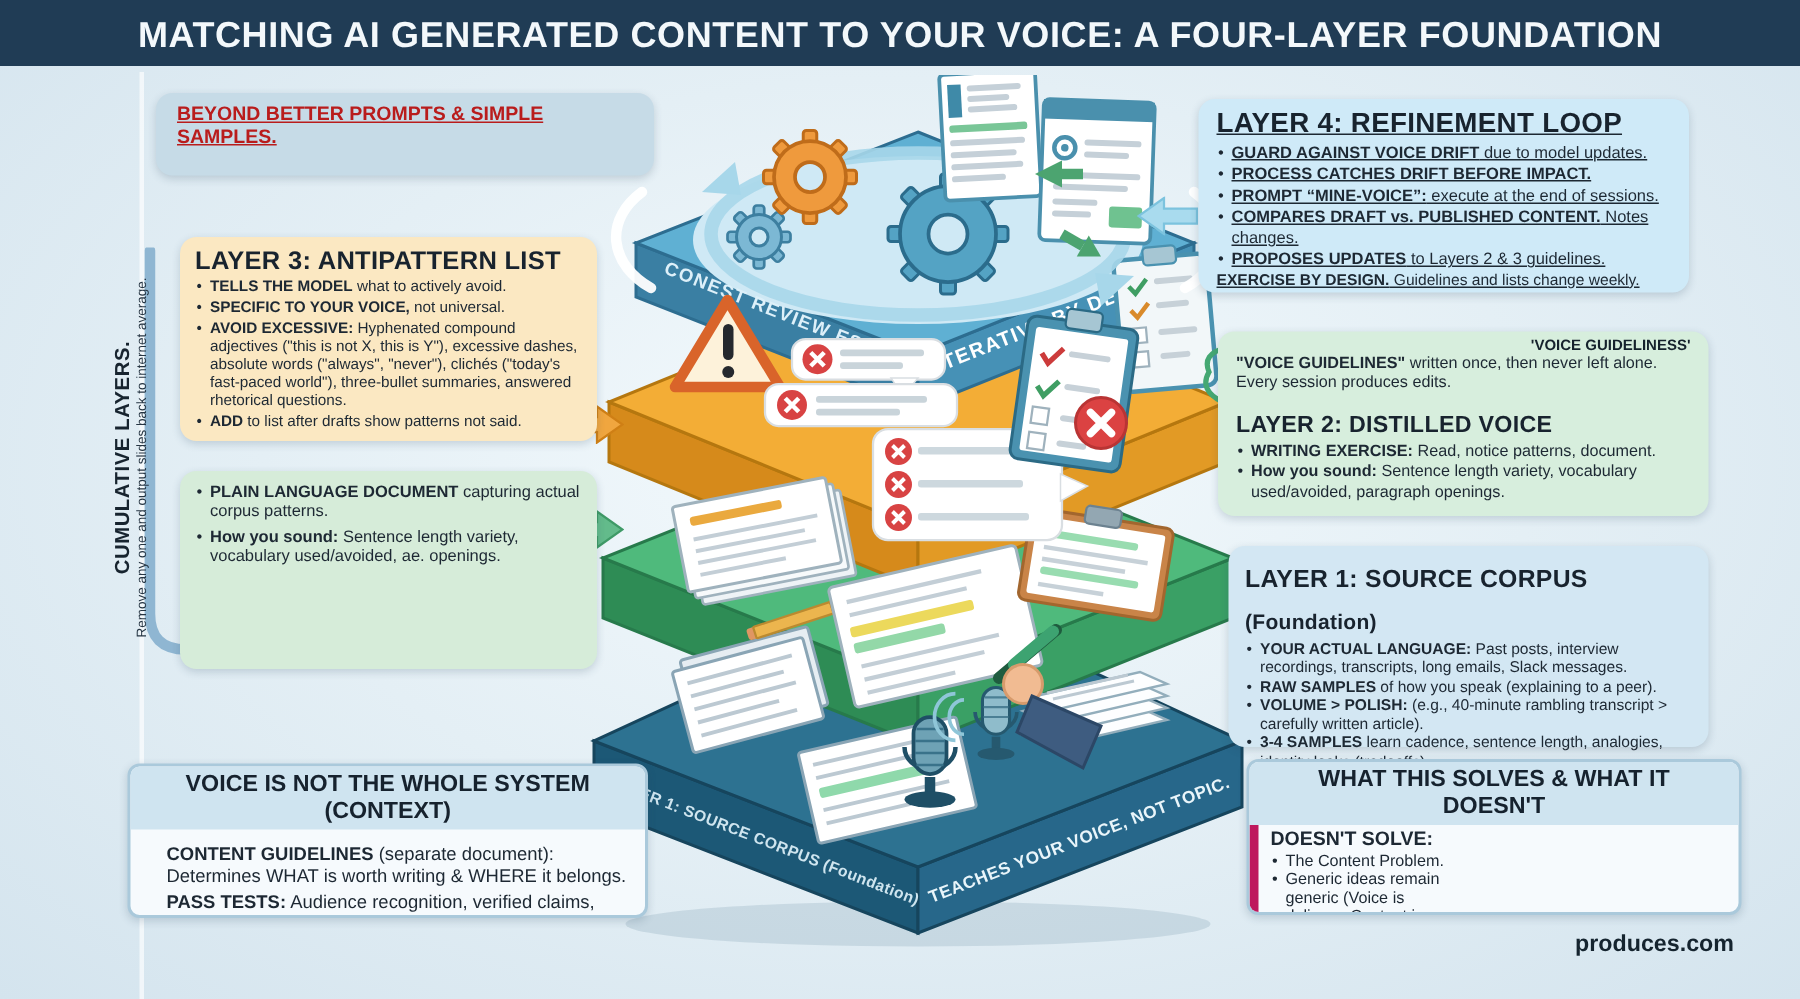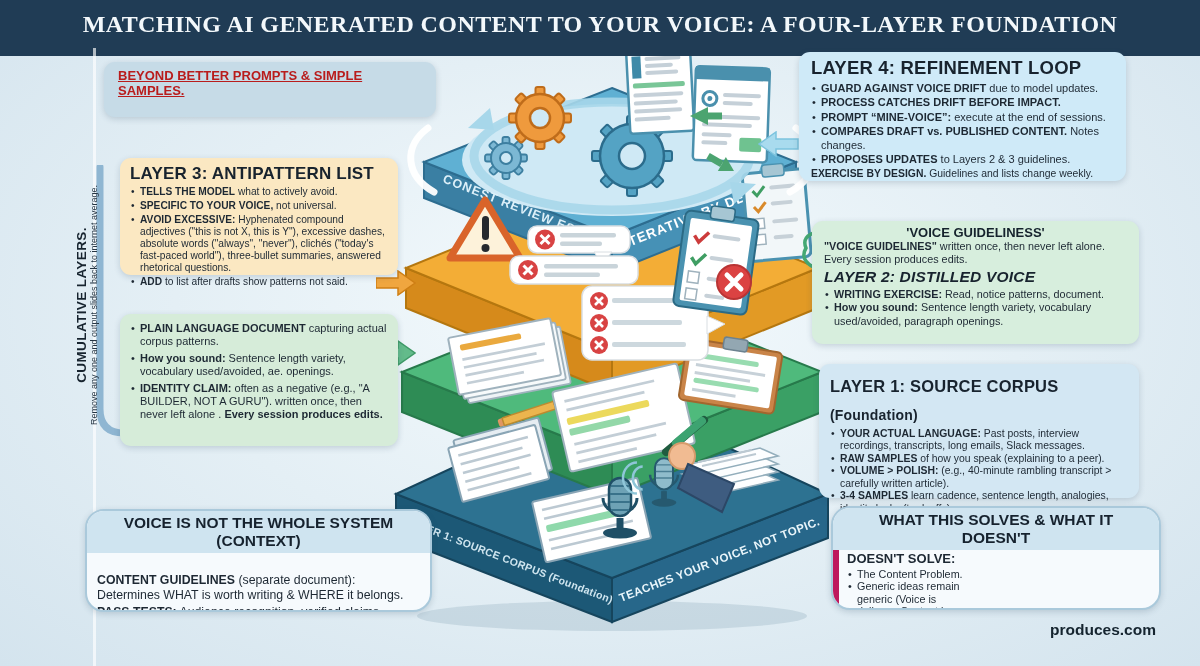--- a/index.html
+++ b/index.html
@@ -1,64 +1,64 @@
 <!DOCTYPE html>
 <html><head>
 <meta charset="utf-8">
 <style>
   html,body{margin:0;padding:0;background:#b9cdd9;}
   .canvas{position:relative;width:1200px;height:666px;overflow:hidden;
     font-family:"Liberation Sans",sans-serif;color:#1d2833;
     background:radial-gradient(ellipse at 50% 46%, #f4fafd 0%, #e4eff5 50%, #d4e4ee 100%);}
   
-  .titlebar{position:absolute;left:0;top:0;width:1200px;height:56px;background:#203c55;font-family:Liberation Serif, serif;}
+  .titlebar{position:absolute;left:0;top:0;width:1200px;height:44px;background:#203c55;}
   .titlebar h1{margin:0;line-height:48px;text-align:center;font-size:24px;font-weight:800;
     letter-spacing:.4px;color:#f3f8fb;}
   .vline{position:absolute;left:93px;top:48px;width:3px;height:618px;background:rgba(255,255,255,.65);}
   
   .box{position:absolute;border-radius:11px;box-shadow:0 2px 6px rgba(40,70,95,.2);}
   .box h2{margin:0 0 2px;font-weight:800;color:#18232e;letter-spacing:.2px;}
   ul{margin:0;padding:0;list-style:none;}
   li{position:relative;padding-left:10px;}
   li::before{content:"•";position:absolute;left:1px;top:0;}
   b{font-weight:800;}
   
   .intro{left:104px;top:62px;width:332px;height:55px;background:#c6dbe7;padding:6px 14px;box-sizing:border-box;}
   .intro-title{font-size:21px;font-weight:800;color:#121e2b;line-height:1.1;}
   .intro-sub{font-size:13px;font-weight:700;color:#b91c1c;text-decoration:underline;}
   
   .cumulative{position:absolute;left:74px;top:458px;width:306px;transform:rotate(-90deg);
     transform-origin:top left;display:flex;flex-direction:column;align-items:center;}
   .cum-title{font-size:13.5px;font-weight:800;color:#17242f;letter-spacing:.4px;}
   .cum-note{font-size:9px;font-weight:500;color:#253543;}
   
-  .layer3box{left:120px;top:158px;width:278px;height:117px;background:#fbe8c2;padding:6px 10px;box-sizing:border-box;}
+  .layer3box{left:120px;top:158px;width:278px;height:136px;background:#fbe8c2;padding:6px 10px;box-sizing:border-box;}
   .layer3box h2{font-size:17px;}
   .layer3box ul{font-size:10.2px;line-height:1.18;}
   .layer3box li{margin-bottom:2px;}
   .greenbox{left:120px;top:314px;width:278px;height:132px;background:#d6ecd9;padding:8px 10px;box-sizing:border-box;
     font-size:11px;line-height:1.22;}
   .greenbox li{margin-bottom:3px;}
   
-  .panel{position:absolute;border:2px solid #aac9db;border-radius:19px;overflow:hidden;
+  .panel{position:absolute;border:2px solid #aac9db;border-radius:8px;overflow:hidden;
     background:#f6fafd;box-shadow:0 2px 6px rgba(40,70,95,.2);box-sizing:border-box;}
   .panel-head{background:#cfe4f0;font-weight:800;font-size:15.5px;color:#16222e;
     padding:3px 10px;text-align:center;}
   .contextbox{left:85px;top:509px;width:347px;height:103px;}
-  .contextbox .panel-body{padding:20px 10px;font-size:12.3px;line-height:1.22;}
+  .contextbox .panel-body{padding:9px 10px;font-size:12.3px;line-height:1.22;margin-left:14px;}
   .contextbox p{margin:0 0 2px;}
   
-  .layer4box{left:799px;top:52px;width:327px;height:129px;background:#cfeaf8;padding:5px 12px;box-sizing:border-box;}
+  .layer4box{left:799px;top:66px;width:327px;height:129px;background:#cfeaf8;padding:5px 12px;box-sizing:border-box;text-decoration:underline;}
   .layer4box h2{font-size:18.5px;}
   .layer4box ul{font-size:11px;line-height:1.3;}
   .l4footer{margin:1px 0 0;font-size:10.4px;}
   .voicebox{left:812px;top:221px;width:327px;height:123px;background:#d7eedd;padding:4px 12px;box-sizing:border-box;}
-  .vg-title{text-align:center;font-size:13px;font-weight:800;color:#15222c;}
+  .vg-title{text-align:right;font-size:10px;font-weight:800;color:#15222c;}
   .vg-line{margin:0;font-size:10.8px;line-height:1.2;}
-  .voicebox h2{font-size:15.5px;margin-top:2px;font-style:italic;}
+  .voicebox h2{font-size:15.5px;margin-top:13px;}
   .voicebox ul{font-size:10.8px;line-height:1.25;}
   .layer1box{left:819px;top:364px;width:320px;height:134px;background:#d3e7f3;padding:6px 11px;box-sizing:border-box;}
   .layer1box h2 .t{font-size:16.5px;}
   .layer1box h2 .ts{font-size:14px;font-weight:600;}
   .layer1box ul{font-size:10.4px;line-height:1.2;}
   .solvesbox{left:831px;top:506px;width:330px;height:104px;}
   .solves-cols{display:flex;}
   .solves-col{padding:2px 8px;font-size:10.8px;line-height:1.15;box-sizing:border-box;}
   .solves-col h3{margin:0 0 1px;font-size:13px;font-weight:800;}
   .solves-col.left{width:53%;}
@@ -367,21 +367,20 @@
       <li><b>SPECIFIC TO YOUR VOICE,</b><span> not universal.</span></li>
       <li><b>AVOID EXCESSIVE:</b><span> Hyphenated compound adjectives ("this is not X, this is Y"), excessive dashes, absolute words ("always", "never"), clichés ("today's fast-paced world"), three-bullet summaries, answered rhetorical questions.</span></li>
       <li><b>ADD</b><span> to list after drafts show patterns not said.</span></li>
     </ul>
   </section>
 
   <section class="box greenbox">
     <ul>
       <li><b>PLAIN LANGUAGE DOCUMENT</b><span> capturing actual corpus patterns.</span></li>
       <li><b>How you sound:</b><span> Sentence length variety, vocabulary used/avoided, ae. openings.</span></li>
-      <li><b>IDENTITY CLAIM:</b><span> often as a negative (e.g., "A BUILDER, NOT A GURU"). written once, then never left alone . </span><b>Every session produces edits.</b></li>
     </ul>
   </section>
 
   <section class="panel contextbox">
     <div class="panel-head">VOICE IS NOT THE WHOLE SYSTEM (CONTEXT)</div>
     <div class="panel-body">
       <p><b>CONTENT GUIDELINES</b><span> (separate document): Determines WHAT is worth writing &amp; WHERE it belongs.</span></p>
       <p><b>PASS TESTS:</b><span> Audience recognition, verified claims, channel fit, defendable under pushback.</span></p>
     </div>
   </section>

